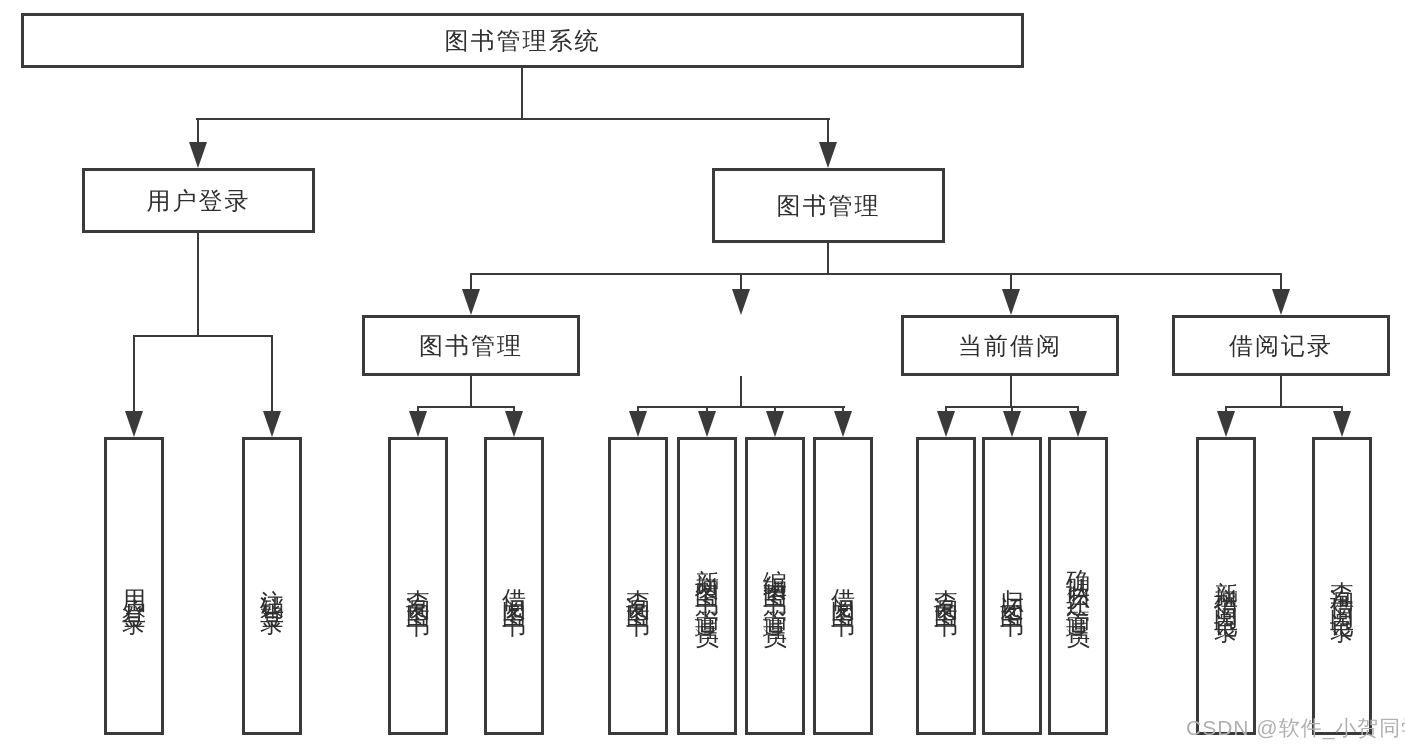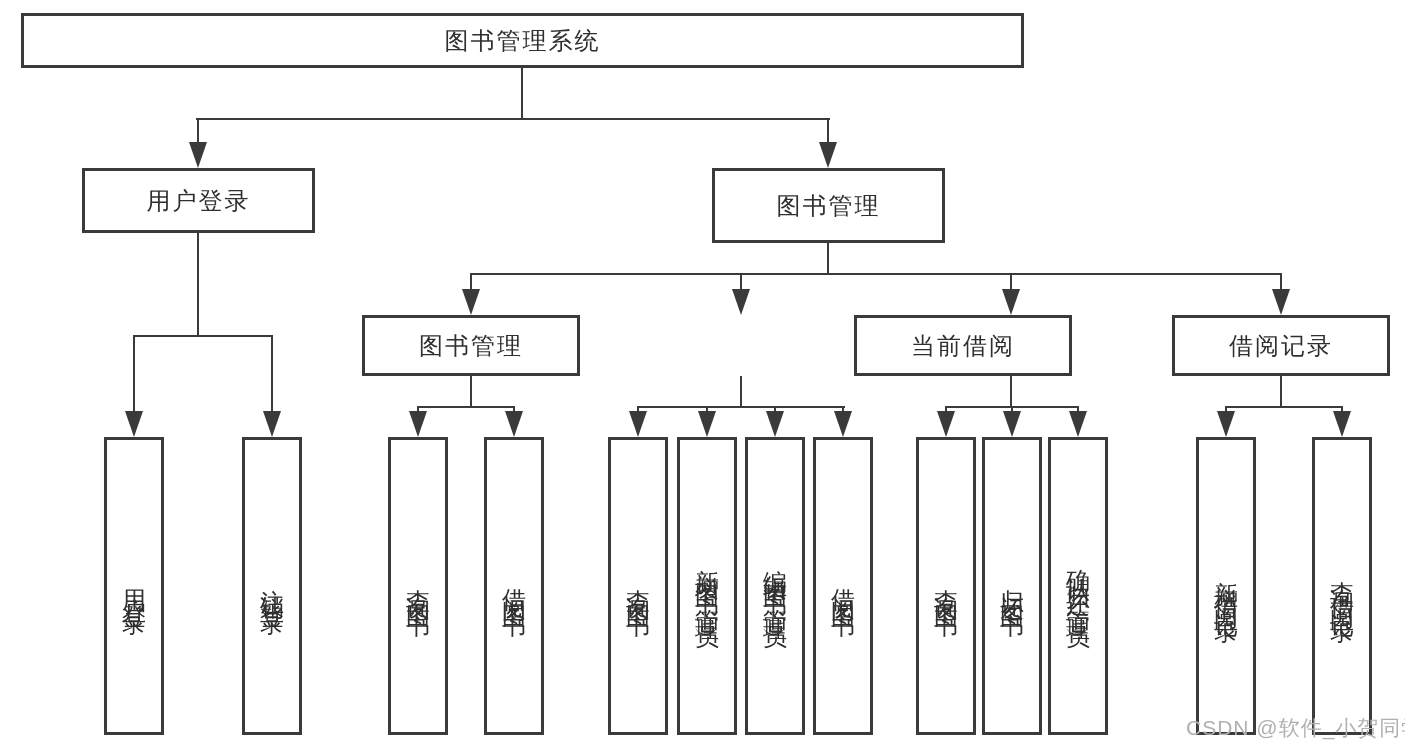--- a/index.html
+++ b/index.html
@@ -111,21 +111,21 @@
   <div class="box" style="left:82px;top:168px;width:233px;height:65px">
     <span class="hlabel">用户登录</span>
   </div>
   <div class="box" style="left:712px;top:168px;width:233px;height:75px">
     <span class="hlabel">图书管理</span>
   </div>
 
   <div class="box" style="left:362px;top:315px;width:218px;height:61px">
     <span class="hlabel">图书管理</span>
   </div>
-  <div class="box" style="left:854px;top:315px;width:218px;height:61px">
+  <div class="box" style="left:901px;top:315px;width:218px;height:61px">
     <span class="hlabel">当前借阅</span>
   </div>
   <div class="box" style="left:1172px;top:315px;width:218px;height:61px">
     <span class="hlabel">借阅记录</span>
   </div>
 
   <div class="box" style="left:104px;top:437px;width:60px;height:298px">
     <span class="vlabel">用户登录</span>
   </div>
   <div class="box" style="left:242px;top:437px;width:60px;height:298px">

